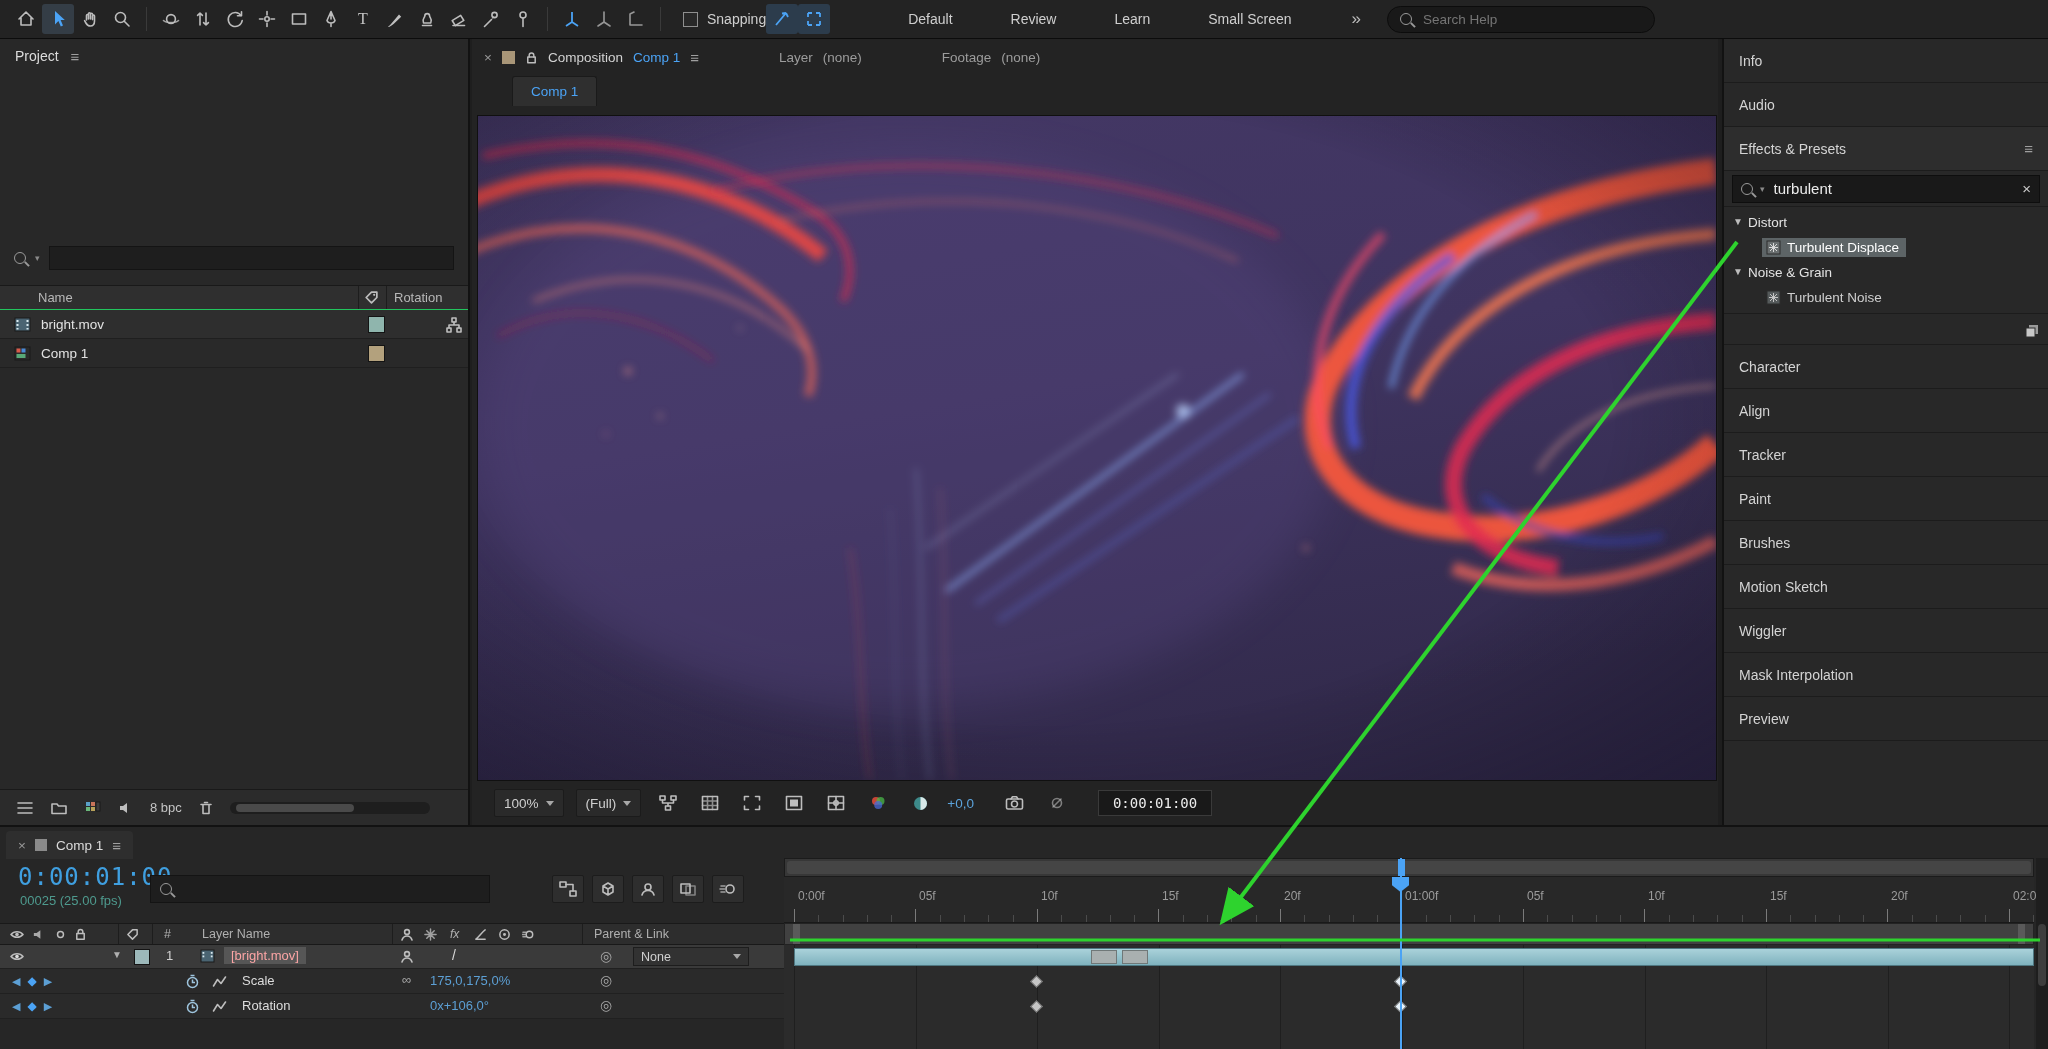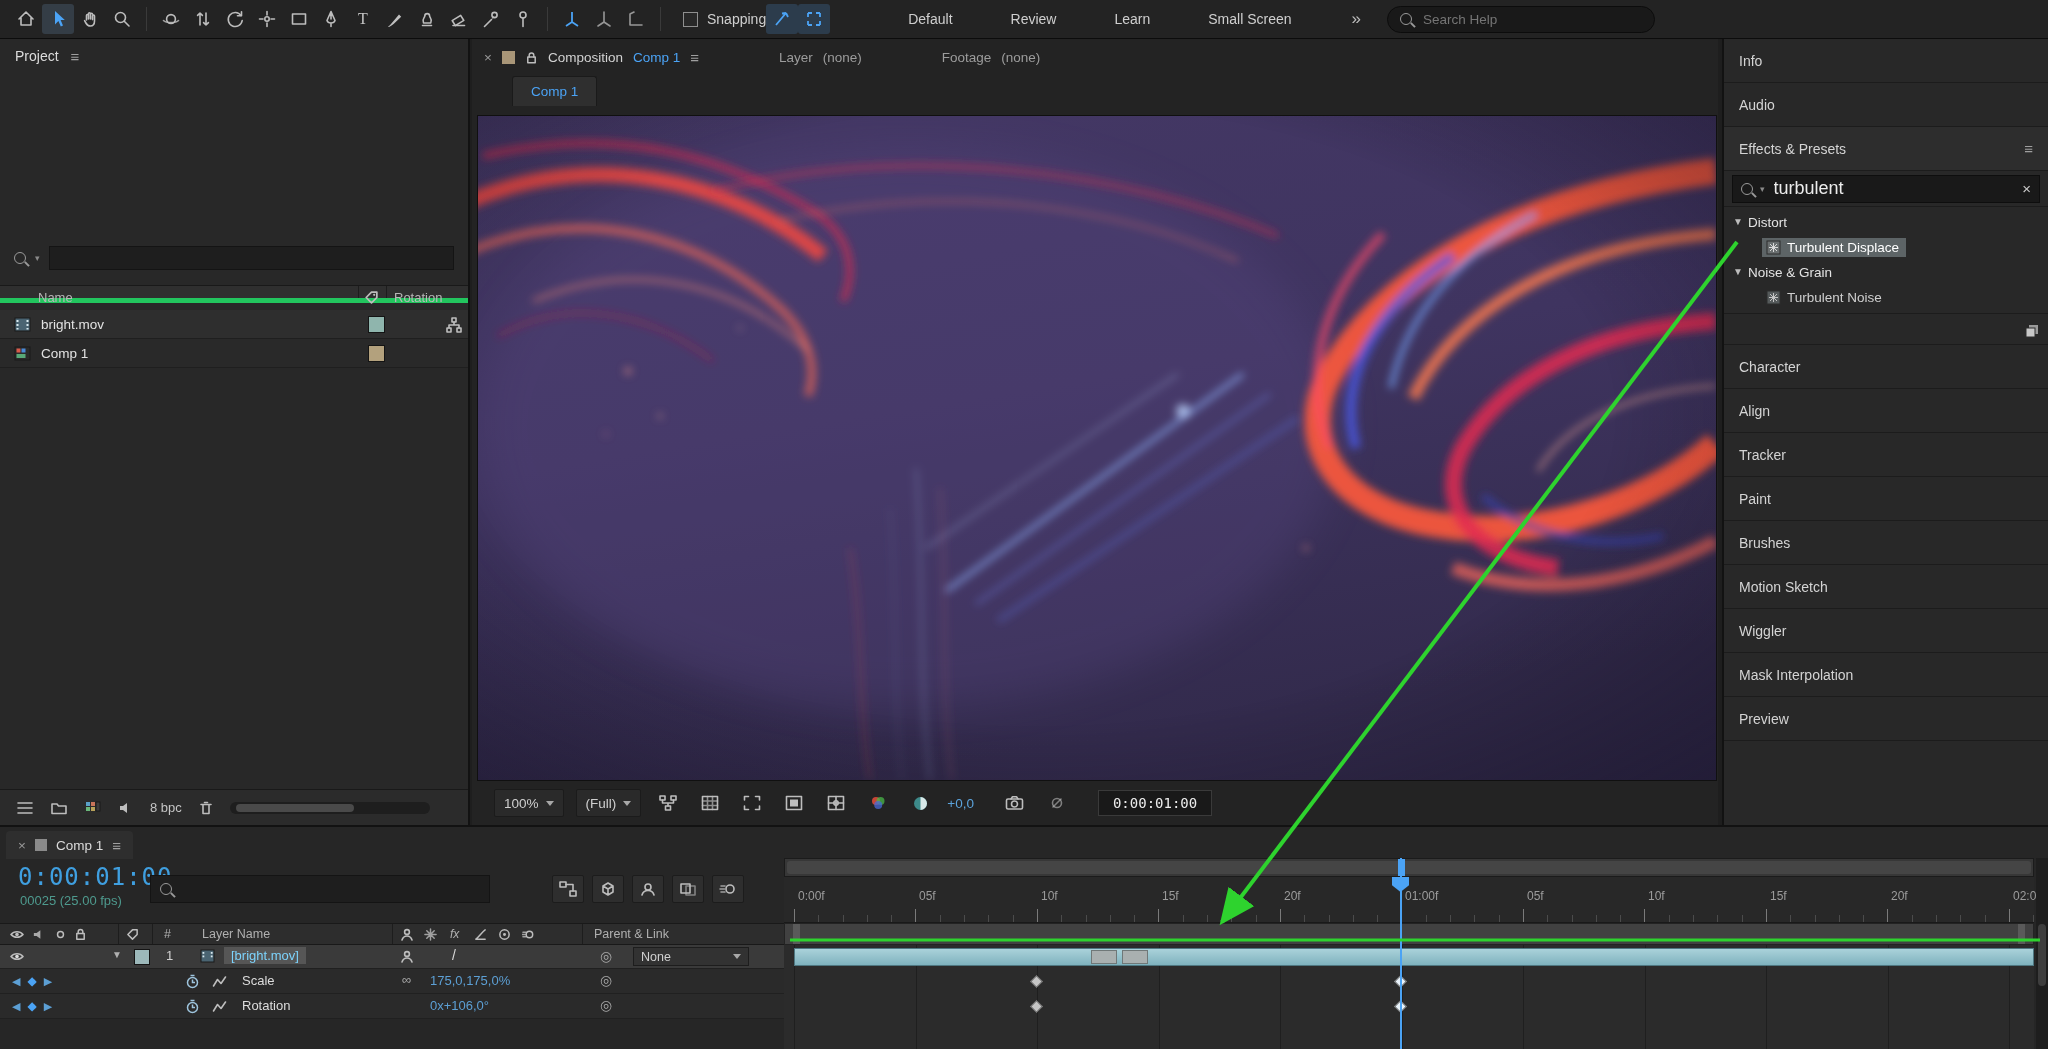--- a/index.html
+++ b/index.html
@@ -25,21 +25,21 @@
   .mag{position:relative;width:10px;height:10px;border:1.6px solid #9a9a9a;border-radius:50%;flex:0 0 auto;}
   .mag::after{content:"";position:absolute;width:6px;height:1.8px;background:#9a9a9a;transform:rotate(45deg);right:-5px;bottom:-2px;}
 
   
   .project{position:absolute;left:0;top:39px;width:470px;height:786px;background:#282828;border-right:2px solid #121212;box-sizing:border-box;}
   .phead{height:34px;display:flex;align-items:center;gap:12px;padding:0 15px;color:#dcdcdc;}
   .menu-glyph{color:#9f9f9f;font-size:15px;}
   .psearch{position:absolute;left:0;top:204px;width:100%;height:30px;display:flex;align-items:center;gap:9px;padding:0 14px;box-sizing:border-box;}
   .psearch .scope{color:#8a8a8a;font-size:9px;}
   .field{flex:1;height:22px;background:#1e1e1e;border:1px solid #141414;outline:none;color:#dcdcdc;font-family:inherit;font-size:13px;padding:0 6px;}
-  .pt-head{position:absolute;left:0;top:246px;width:100%;height:18px;background:#2f2f2f;border-top:1px solid #191919;border-bottom:5px solid #22c55e;
+  .pt-head{position:absolute;left:0;top:246px;width:100%;height:25px;background:#2f2f2f;border-top:1px solid #191919;border-bottom:1px solid #22c55e;
            font-size:13px;color:#b8b8b8;box-sizing:border-box;}
   .pt-head .csep{position:absolute;top:0;bottom:0;width:1px;background:#1d1d1d;}
   .prow{position:absolute;left:0;width:100%;height:29px;display:flex;align-items:center;border-bottom:1px solid #1f1f1f;box-sizing:border-box;}
   .prow .nm{margin-left:10px;color:#e2e2e2;font-size:13.5px;}
   .swatch{position:absolute;left:368px;width:15px;height:15px;border:1px solid #141414;}
   .pbottom{position:absolute;left:0;bottom:0;width:100%;height:36px;background:#2b2b2b;border-top:1px solid #191919;
            display:flex;align-items:center;gap:16px;padding:0 16px;box-sizing:border-box;}
   .bpc{font-size:13px;color:#c4c4c4;}
   .hscroll{position:relative;width:200px;height:12px;background:#1e1e1e;border-radius:6px;}
   .hscroll .thumb{position:absolute;left:6px;top:2px;width:118px;height:8px;background:#4a4a4a;border-radius:4px;}
@@ -59,21 +59,21 @@
   .cicon{width:30px;height:26px;display:flex;align-items:center;justify-content:center;border-radius:2px;}
   .tcbox{background:#191919;border:1px solid #3a3a3a;padding:4px 14px;color:#ececec;font-family:"DejaVu Sans Mono",monospace;font-size:14px;margin-left:14px;}
   .expv{color:#5ba3dc;font-size:13.5px;}
 
   
   .rightdock{position:absolute;left:1722px;top:39px;width:326px;height:800px;background:#282828;border-left:2px solid #121212;box-sizing:border-box;
              display:flex;flex-direction:column;}
   .rd-row{height:43px;flex:0 0 auto;display:flex;align-items:center;padding:0 15px;border-bottom:1px solid #1c1c1c;color:#d4d4d4;font-size:14px;}
   .fx-search-row{flex:0 0 auto;height:36px;display:flex;align-items:center;padding:4px 8px;border-bottom:1px solid #1c1c1c;box-sizing:border-box;}
   .fx-search{flex:1;height:26px;background:#191919;border:1px solid #0e0e0e;display:flex;align-items:center;gap:7px;padding:0 8px;}
-  .fx-search input{flex:1;background:transparent;border:none;outline:none;color:#ececec;font-size:18px;font-family:inherit;}
+  .fx-search input{flex:1;background:transparent;border:none;outline:none;color:#ececec;font-size:15px;font-family:inherit;}
   .xclear{color:#c9c9c9;font-size:15px;}
   .fx-tree{flex:0 0 auto;border-bottom:1px solid #1c1c1c;padding:3px 0;}
   .fx-group{height:25px;display:flex;align-items:center;gap:5px;padding:0 9px;color:#e3e3e3;font-size:13.5px;}
   .fx-item{height:25px;display:flex;align-items:center;padding-left:38px;color:#cfcfcf;font-size:13.5px;}
   .selbox{display:flex;align-items:center;gap:6px;background:#5d6466;color:#ffffff;padding:2px 7px 2px 4px;}
   .plainbox{display:flex;align-items:center;gap:6px;padding:2px 7px 2px 4px;}
   .exp{color:#bdbdbd;font-size:10px;transform:translateY(-1px);}
   .fx-footer{flex:0 0 auto;height:30px;position:relative;border-bottom:1px solid #1c1c1c;}
 
   
@@ -83,21 +83,21 @@
   .tl-time{position:absolute;left:18px;top:36px;font-family:"DejaVu Sans Mono",monospace;font-size:24px;color:#3f9fe0;letter-spacing:1px;}
   .tl-frames{position:absolute;left:20px;top:66px;font-size:13px;color:#4e9a8e;}
   .tl-search{position:absolute;left:150px;top:48px;width:340px;height:28px;background:#1e1e1e;border:1px solid #141414;
              display:flex;align-items:center;gap:9px;padding:0 9px;box-sizing:border-box;}
   .tl-toggles{position:absolute;left:552px;top:48px;display:flex;gap:8px;}
   .tl-toggles .cicon{background:#2e2e2e;border:1px solid #1c1c1c;}
   .tl-header{position:absolute;left:0;top:96px;width:784px;height:22px;background:#2d2d2d;border-top:1px solid #191919;border-bottom:1px solid #191919;
              font-size:12.5px;color:#b0b0b0;box-sizing:border-box;}
   .abspos{position:absolute;}
   .tl-layer{position:absolute;left:0;top:118px;width:784px;height:24px;background:#3a3a3a;border-bottom:1px solid #202020;box-sizing:border-box;}
-  .lname{background:#565656;color:#7dd3fc;padding:1px 7px;font-size:13px;}
+  .lname{background:#565656;color:#fca5a5;padding:1px 7px;font-size:13px;}
   .parent-dd{position:absolute;left:633px;top:2px;width:116px;height:19px;background:#323232;border:1px solid #1d1d1d;display:flex;align-items:center;
              justify-content:space-between;padding:0 7px;box-sizing:border-box;color:#d0d0d0;font-size:12.5px;}
   .prop{position:absolute;left:0;width:784px;height:25px;background:#2a2a2a;border-bottom:1px solid #202020;box-sizing:border-box;font-size:13px;}
   .kfnav{position:absolute;left:12px;top:5px;display:flex;align-items:center;gap:7px;color:#5c9fd4;font-size:11px;}
   .kfnav .d{color:#4ba3f5;font-size:12px;}
   .propname{position:absolute;left:242px;top:4px;color:#dcdcdc;text-align:right;}
   .propval{position:absolute;left:430px;top:4px;color:#5c9fd4;}
   .pick{position:absolute;left:600px;top:3px;color:#a8a8a8;font-size:14px;}
 
   .tl-right{position:absolute;left:784px;top:0;width:1264px;height:224px;}

